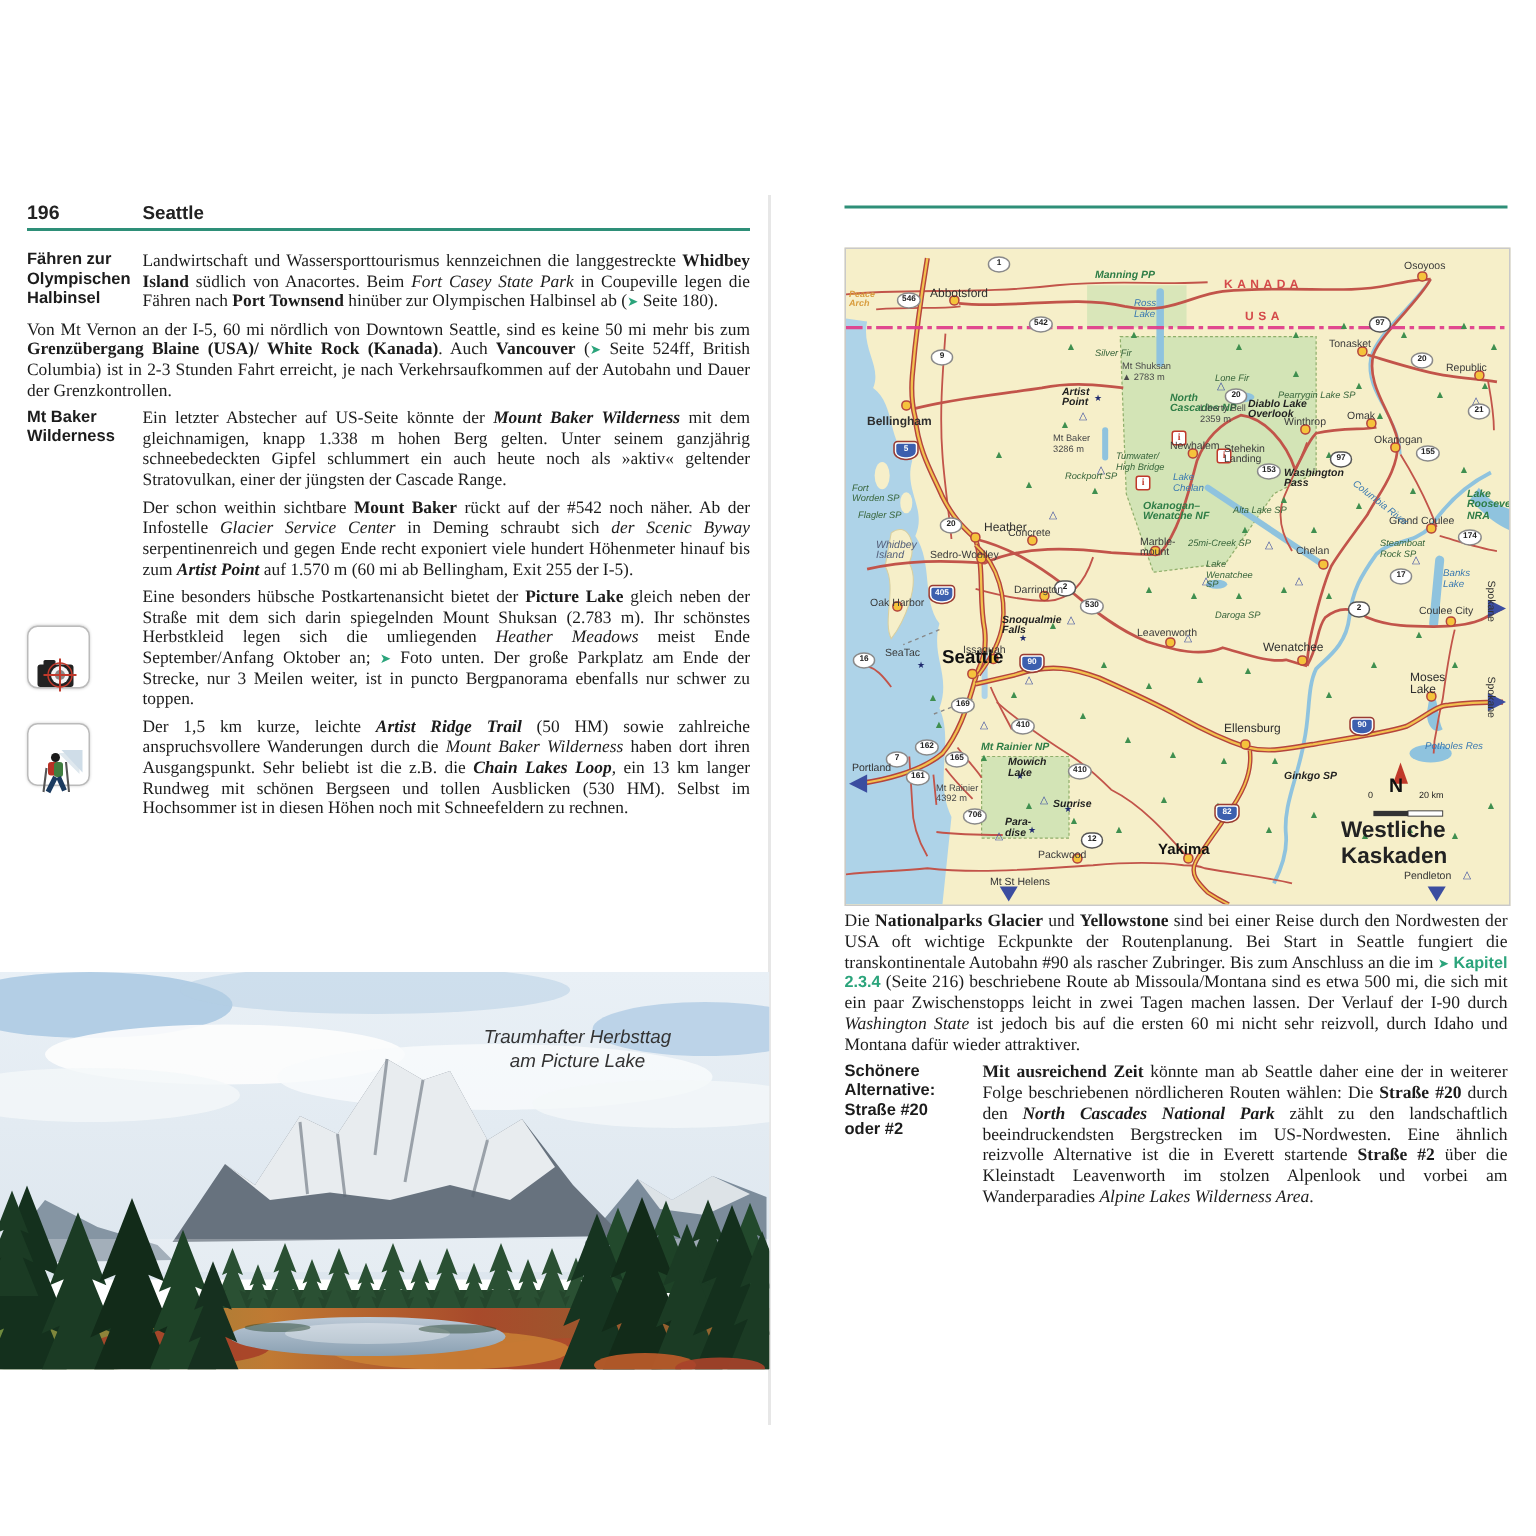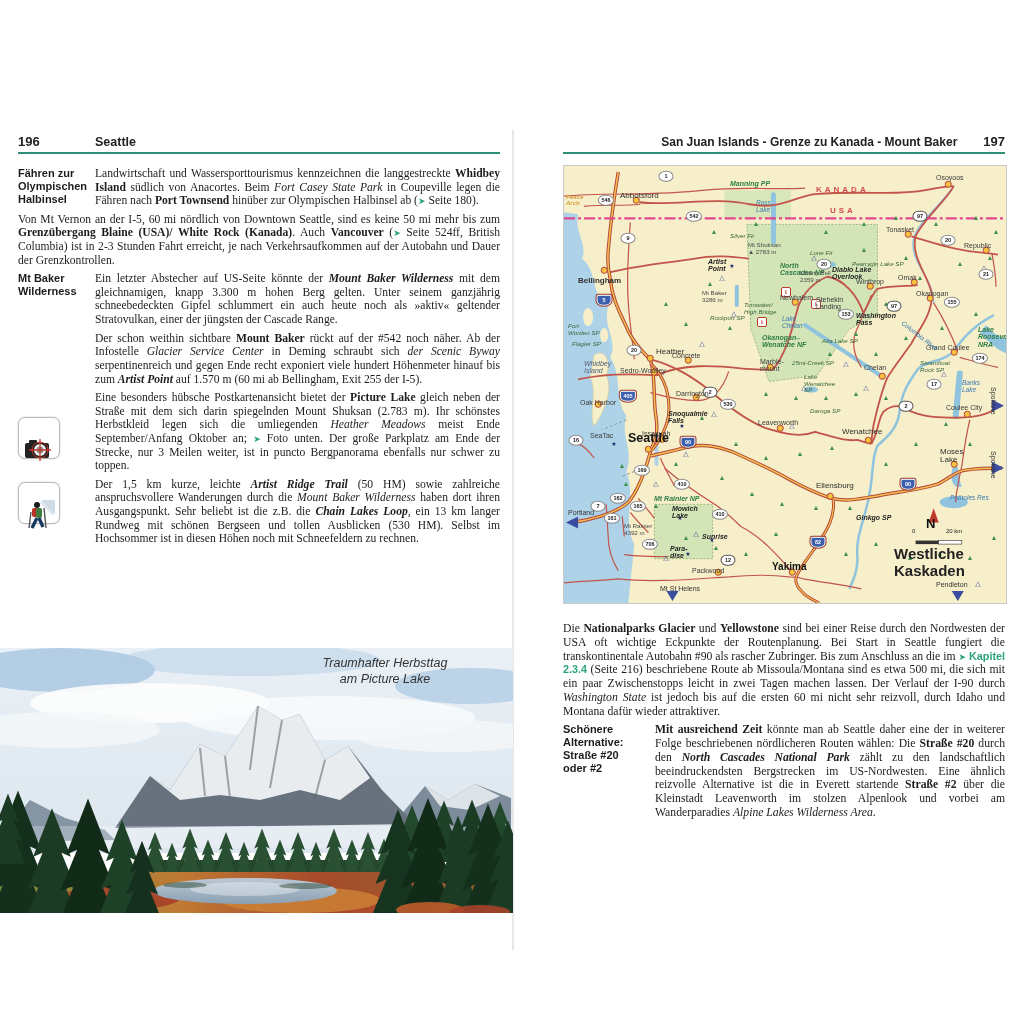--- a/index.html
+++ b/index.html
@@ -102,21 +102,21 @@
 Olympischen
 Halbinsel</div>
         <div class="bcell"><span class="seg-n">Landwirtschaft und Wassersporttourismus kennzeichnen die langgestreckte </span><span class="seg-b">Whidbey Island</span><span class="seg-n"> südlich von Anacortes. Beim </span><span class="seg-i">Fort Casey State Park</span><span class="seg-n"> in Coupeville legen die Fähren nach </span><span class="seg-b">Port Townsend</span><span class="seg-n"> hinüber zur Olympischen Halbinsel ab (</span><span class="seg-a">➤</span><span class="seg-n"> Seite 180).</span></div>
       </div>
       <div class="row">
         <div class="bcell"><span class="seg-n">Von Mt Vernon an der I-5, 60 mi nördlich von Downtown Seattle, sind es keine 50 mi mehr bis zum </span><span class="seg-b">Grenzübergang Blaine (USA)/ White Rock (Kanada)</span><span class="seg-n">. Auch </span><span class="seg-b">Vancouver</span><span class="seg-n"> (</span><span class="seg-a">➤</span><span class="seg-n"> Seite 524ff, British Columbia) ist in 2-3 Stunden Fahrt erreicht, je nach Verkehrsaufkommen auf der Autobahn und Dauer der Grenzkontrollen.</span></div>
       </div>
       <div class="row">
         <div class="mcell" style="white-space: pre-line;">Mt Baker
 Wilderness</div>
-        <div class="bcell"><span class="seg-n">Ein letzter Abstecher auf US-Seite könnte der </span><span class="seg-bi">Mount Baker Wilderness</span><span class="seg-n"> mit dem gleichnamigen, knapp 3.300 m hohen Berg gelten. Unter seinem ganzjährig schneebedeckten Gipfel schlummert ein auch heute noch als »aktiv« geltender Stratovulkan, einer der jüngsten der Cascade Range.</span></div>
+        <div class="bcell"><span class="seg-n">Ein letzter Abstecher auf US-Seite könnte der </span><span class="seg-bi">Mount Baker Wilderness</span><span class="seg-n"> mit dem gleichnamigen, knapp 1.338 m hohen Berg gelten. Unter seinem ganzjährig schneebedeckten Gipfel schlummert ein auch heute noch als »aktiv« geltender Stratovulkan, einer der jüngsten der Cascade Range.</span></div>
       </div>
       <div class="row">
         <div class="mcell" style="white-space: pre-line;"></div>
         <div class="bcell"><span class="seg-n">Der schon weithin sichtbare </span><span class="seg-b">Mount Baker</span><span class="seg-n"> rückt auf der #542 noch näher. Ab der Infostelle </span><span class="seg-i">Glacier Service Center</span><span class="seg-n"> in Deming schraubt sich </span><span class="seg-i">der Scenic Byway</span><span class="seg-n"> serpentinenreich und gegen Ende recht exponiert viele hundert Höhenmeter hinauf bis zum </span><span class="seg-bi">Artist Point</span><span class="seg-n"> auf 1.570 m (60 mi ab Bellingham, Exit 255 der I-5).</span></div>
       </div>
       <div class="row">
         <div class="mcell" style="white-space: pre-line;">
           
           <span class="micon" style="top:26px;">
             <svg width="38" height="38" viewBox="0 0 38 38">
@@ -233,28 +233,24 @@
         <use href="#pt" transform="translate(398,246) scale(2.5)" fill="#163420"></use>
         <use href="#pt" transform="translate(428,252) scale(3.0)" fill="#122b19"></use>
         <use href="#pt" transform="translate(458,246) scale(2.3)" fill="#1b3b24"></use>
         <use href="#pt" transform="translate(488,254) scale(2.9)" fill="#14301d"></use>
         <use href="#pt" transform="translate(508,244) scale(2.1)" fill="#1b3b24"></use>
       </g>
       <ellipse cx="430" cy="262" rx="34" ry="8" fill="#c05c2a" opacity="0.9"></ellipse>
       <ellipse cx="480" cy="264" rx="30" ry="7" fill="#a8432a" opacity="0.9"></ellipse>
     </svg>
   </div>
-  <div class="caption" style="white-space: pre-line;">Traumhafter Herbsttag
+  <div class="caption" style="white-space: pre-line; margin-top: 28px;">Traumhafter Herbsttag
 am Picture Lake</div>
 
   <div class="pageR">
-    <div class="hdrR">
-      <span class="ttl">San Juan Islands - Grenze zu Kanada - Mount Baker</span>
-      <span class="num">197</span>
-    </div>
     <div class="rule"></div>
 
     <div class="map">
       <svg width="442" height="437" viewBox="0 0 440 434" preserveAspectRatio="none">
         <rect x="0" y="0" width="440" height="434" fill="#f6efc9"></rect>
 
         <path d="M0,46 L14,48 C10,66 24,78 18,92 C34,104 26,128 44,140 C38,160 54,172 46,190 C58,208 50,232 62,248 C56,270 70,282 62,304 C72,326 58,352 70,376 L64,434 L0,434 Z" fill="#aed3e8"></path>
         <path d="M30,188 C40,180 48,194 42,208 C50,222 38,248 30,258 C24,246 34,224 26,210 Z" fill="#f6efc9" stroke="#d8cfa0" stroke-width="0.7"></path>
         <ellipse cx="24" cy="150" rx="5" ry="9" fill="#f6efc9"></ellipse>
         <ellipse cx="40" cy="168" rx="4" ry="7" fill="#f6efc9"></ellipse>

